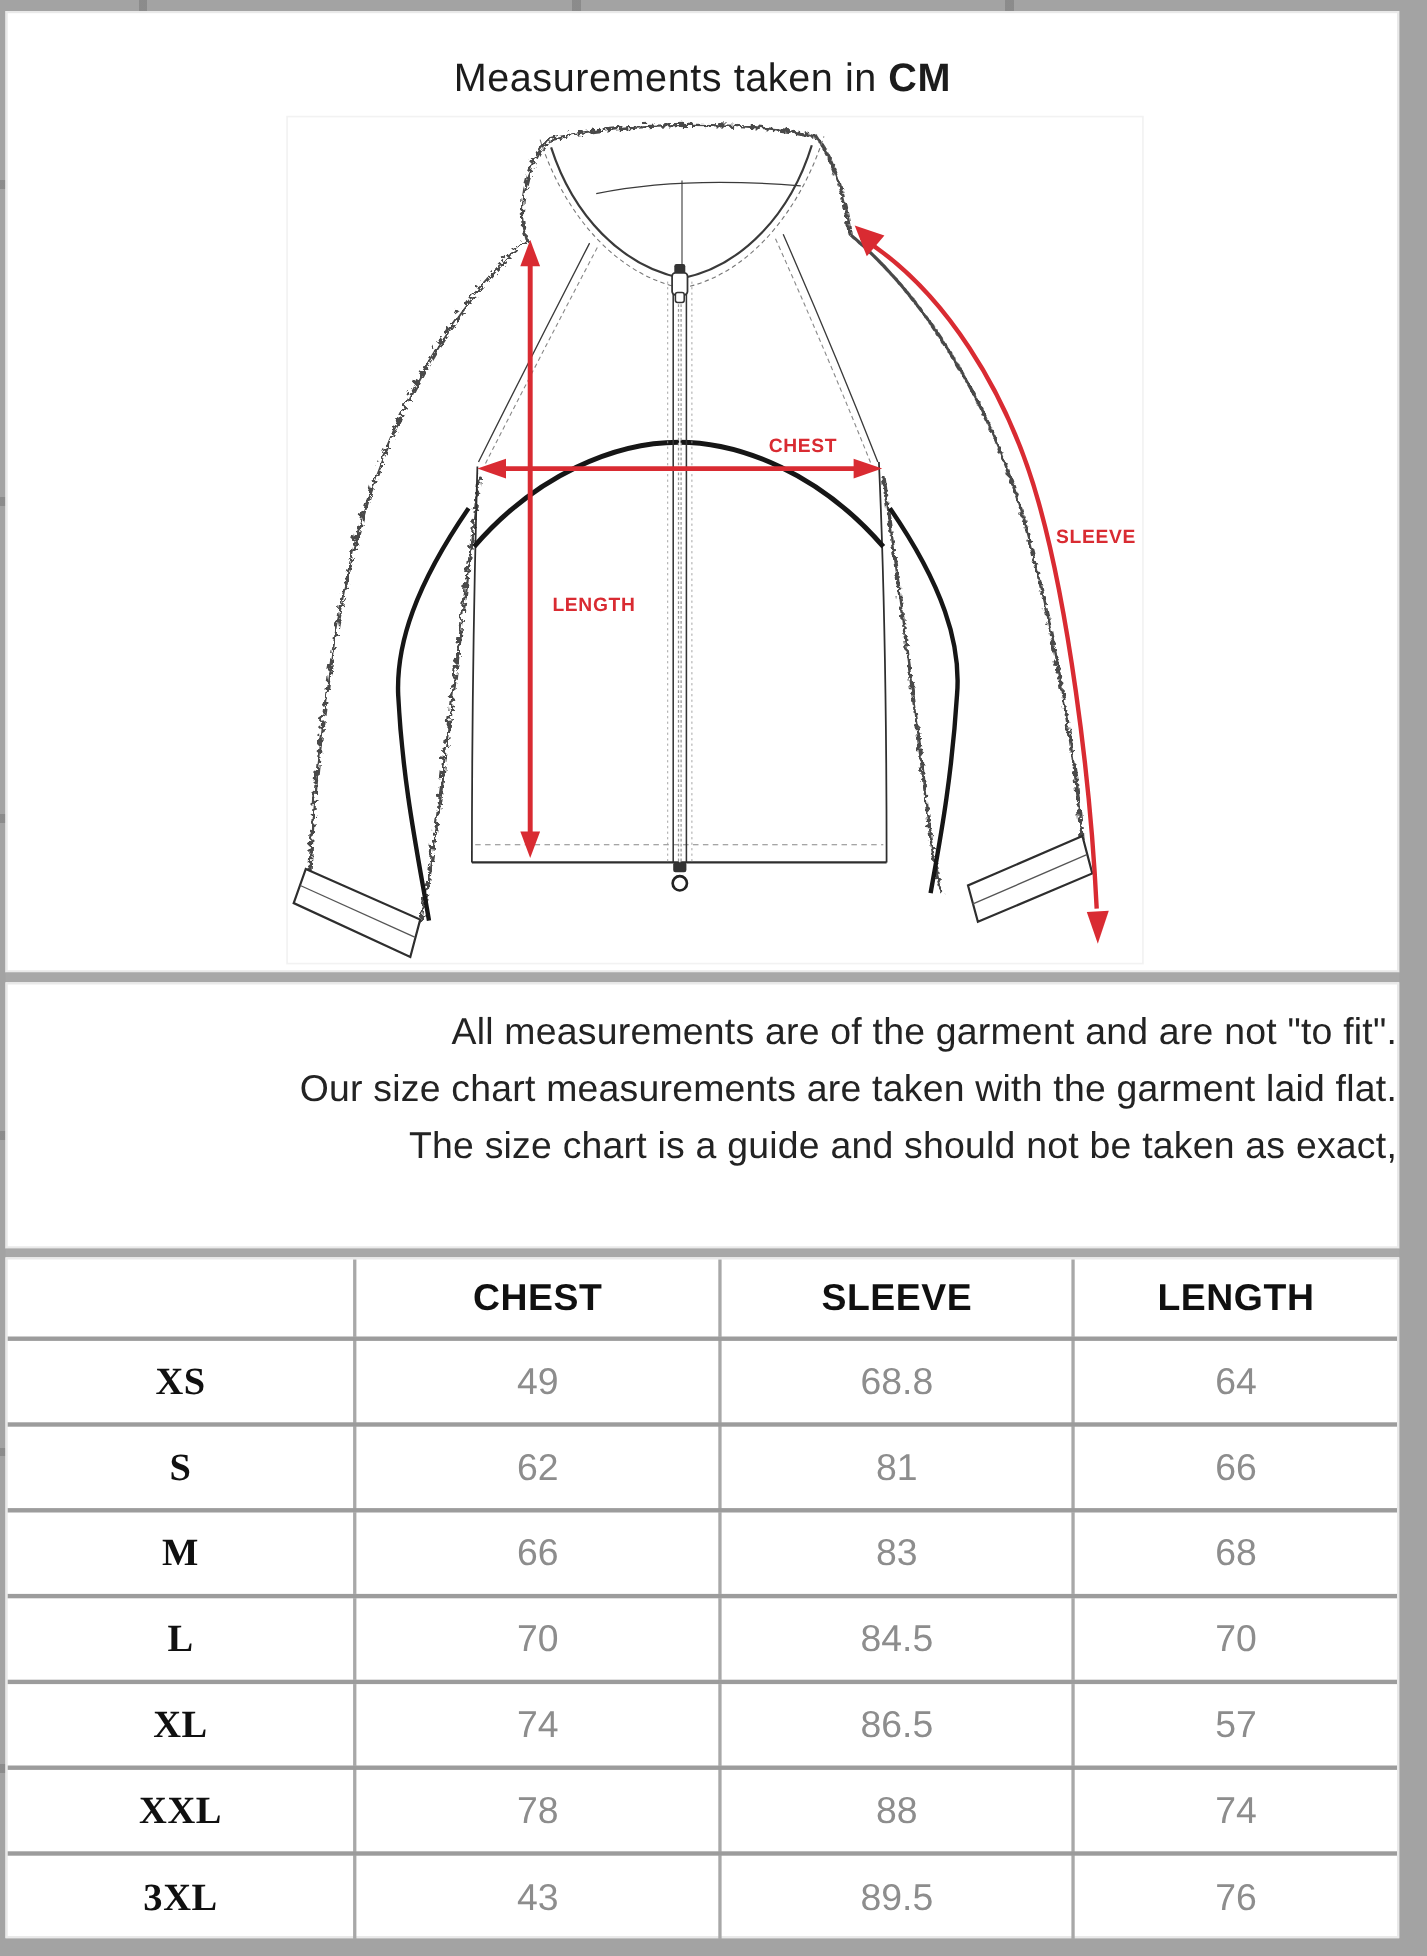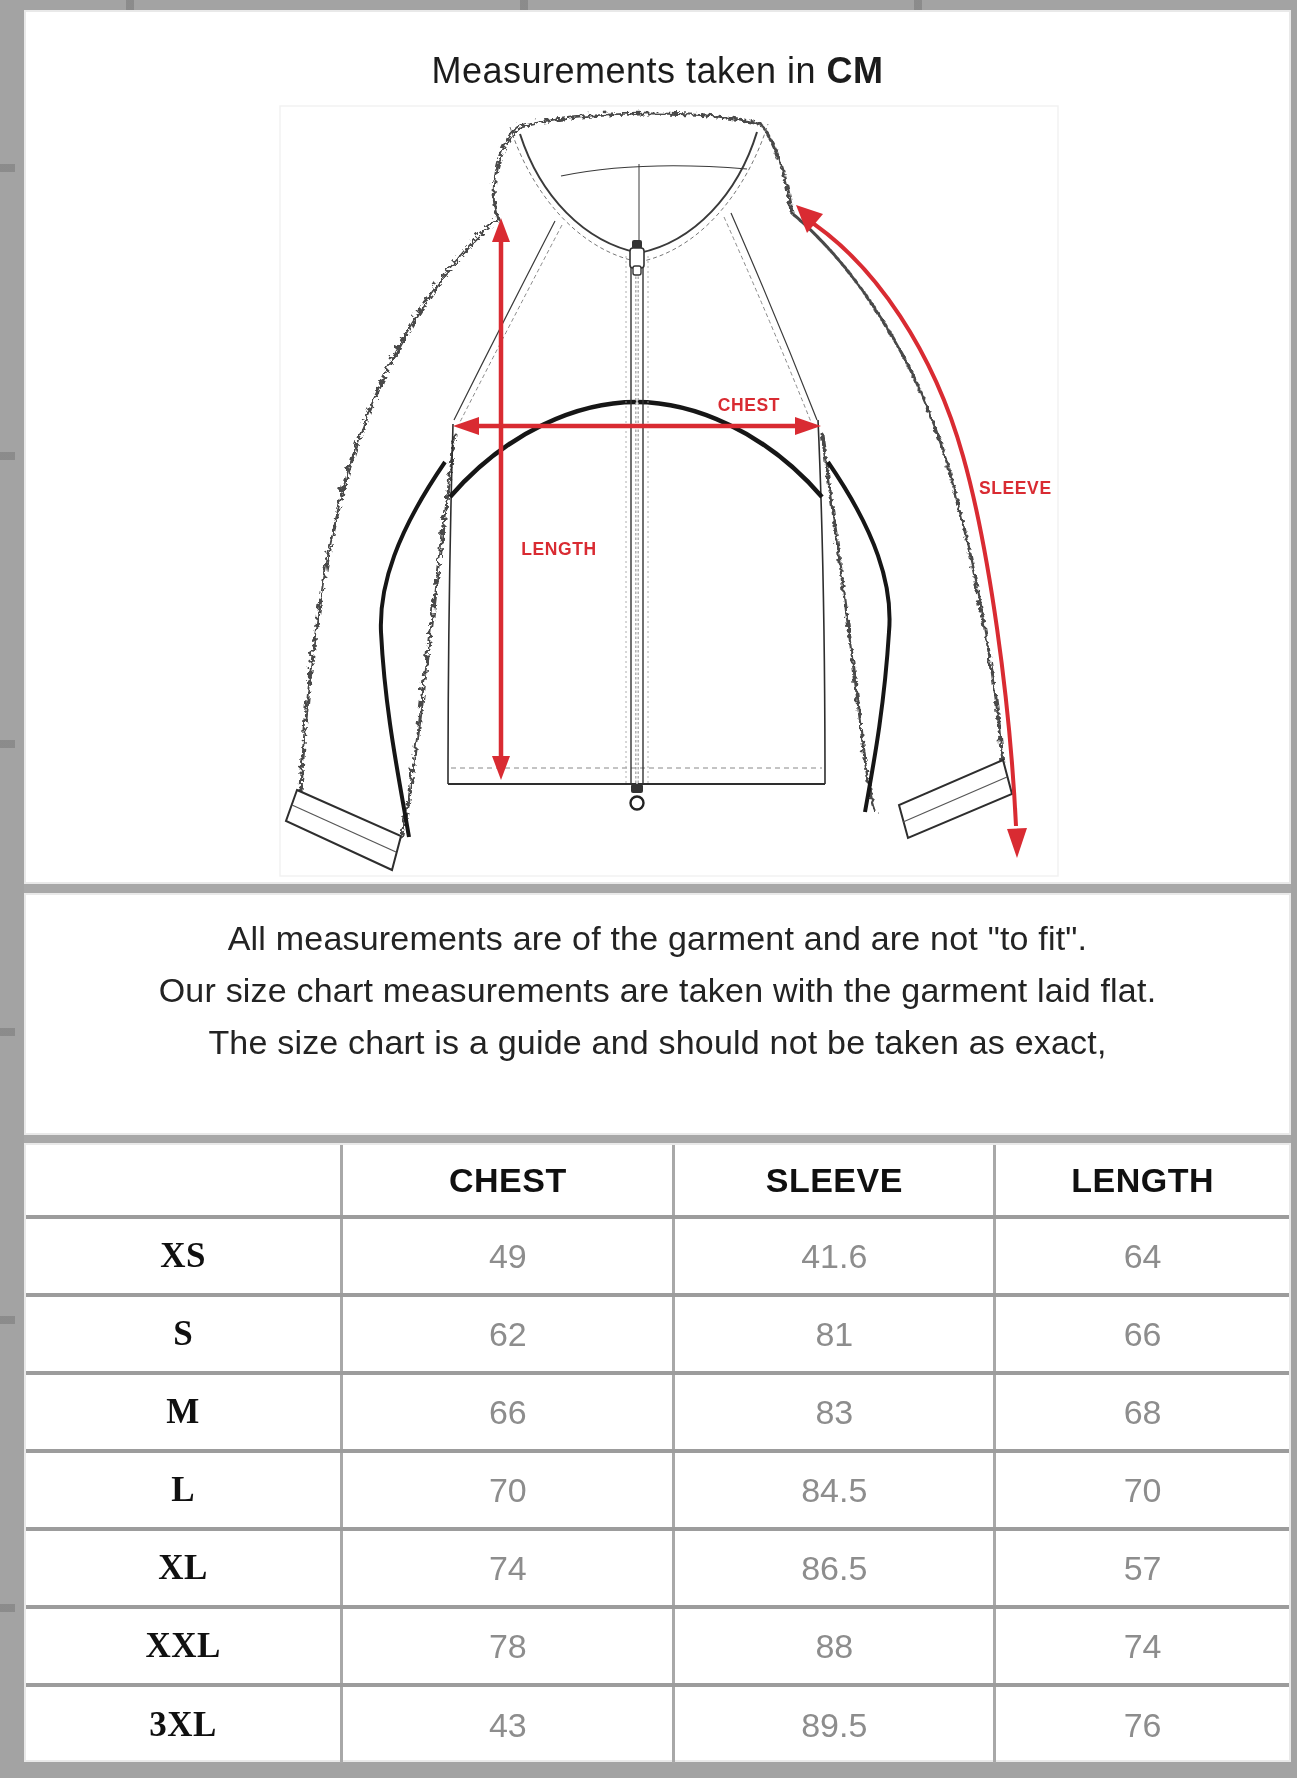--- a/index.html
+++ b/index.html
@@ -14,34 +14,34 @@
   body{
     width:1297px;height:1778px;
     background:
       repeating-linear-gradient(90deg, rgba(120,120,120,.55) 0 8px, transparent 8px 394px) 126px 0 / 100% 10px no-repeat,
       repeating-linear-gradient(0deg, rgba(120,120,120,.55) 0 8px, transparent 8px 288px) 0 122px / 15px 100% no-repeat,
       var(--frame);
     font-family:"Liberation Sans", sans-serif;
     overflow:hidden;
   }
   .canvas{
-    position:absolute;left:24px;top:10px;width:1267px;height:1752px;
+    position:absolute;left:5px;top:10px;width:1267px;height:1752px;
   }
   .panel{background:#ffffff;border:2px solid #e9e9e9;}
   .section-diagram{position:absolute;left:0;top:0;width:1267px;height:874px;overflow:hidden;}
   .page-title{
     margin-top:38px;text-align:center;
     font-size:36px;color:#1c1c1c;letter-spacing:.5px;font-weight:400;
   }
   .page-title b{font-weight:700;}
   .jacket-wrap{position:absolute;left:253px;top:88px;width:820px;height:782px;}
   .divider1{position:absolute;left:0;top:874px;width:1267px;height:9px;background:var(--colsep);}
   .section-disclaimer{position:absolute;left:0;top:883px;width:1267px;height:242px;}
   .disclaimer-line{
-    text-align:center;font-size:34px;line-height:52px;color:#232323;letter-spacing:.2px;
+    text-align:right;font-size:34px;line-height:52px;color:#232323;letter-spacing:.2px;
   }
   .disclaimer-block{padding-top:17px;}
   .divider2{position:absolute;left:0;top:1125px;width:1267px;height:8px;background:var(--colsep);}
   .section-table{position:absolute;left:0;top:1133px;width:1267px;height:619px;}
   table.size-table{width:100%;height:618px;border-collapse:collapse;table-layout:fixed;}
   table.size-table col.c1{width:25.0%;}
   table.size-table col.c2{width:26.3%;}
   table.size-table col.c3{width:25.4%;}
   table.size-table col.c4{width:23.3%;}
   table.size-table td, table.size-table th{
@@ -173,21 +173,21 @@
           <th class="col-header"></th>
           <th class="col-header">CHEST</th>
           <th class="col-header">SLEEVE</th>
           <th class="col-header">LENGTH</th>
         </tr>
       </thead>
       <tbody>
           <tr>
             <td class="size-label">XS</td>
             <td class="size-value">49</td>
-            <td class="size-value">41.6</td>
+            <td class="size-value">68.8</td>
             <td class="size-value">64</td>
           </tr>
           <tr>
             <td class="size-label">S</td>
             <td class="size-value">62</td>
             <td class="size-value">81</td>
             <td class="size-value">66</td>
           </tr>
           <tr>
             <td class="size-label">M</td>

